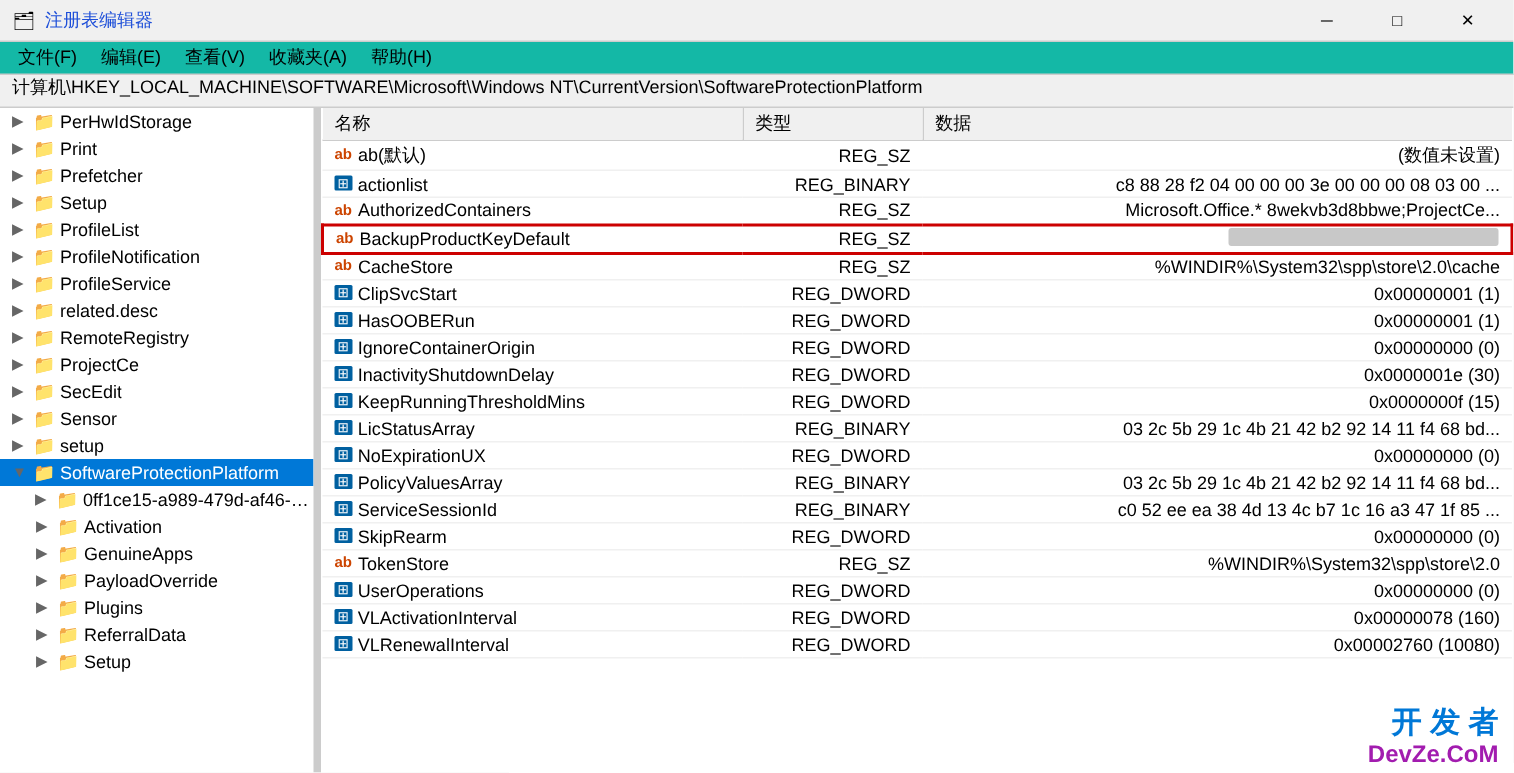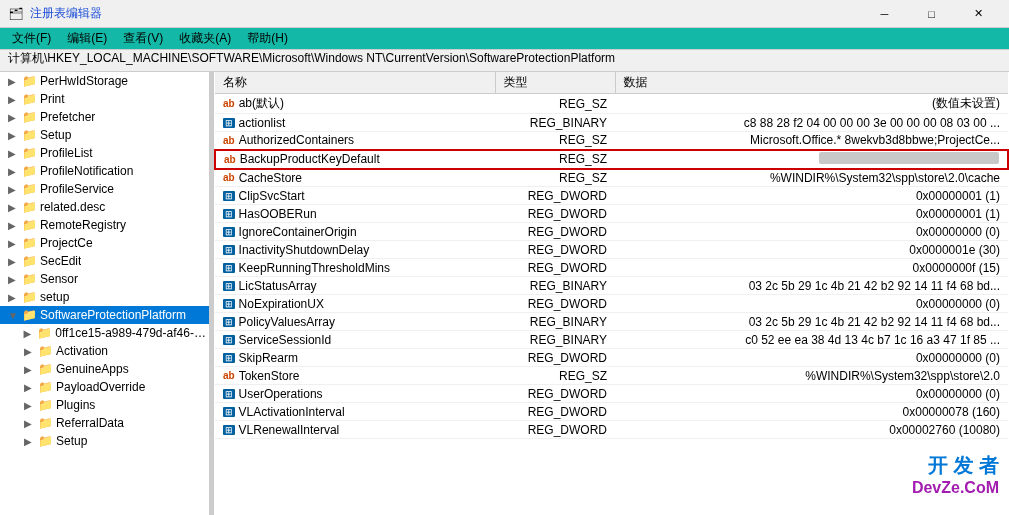--- a/index.html
+++ b/index.html
@@ -219,21 +219,21 @@
       color: transparent;
       border-radius: 2px;
       width: 180px;
       height: 12px;
       user-select: none;
     }
 
     
     .watermark {
       position: fixed;
-      bottom: 18px;
+      bottom: 2px;
       right: 10px;
       text-align: right;
       pointer-events: none;
     }
     .watermark-top {
       font-size: 20px;
       font-weight: bold;
       color: #0078d7;
     }
     .watermark-bottom {

